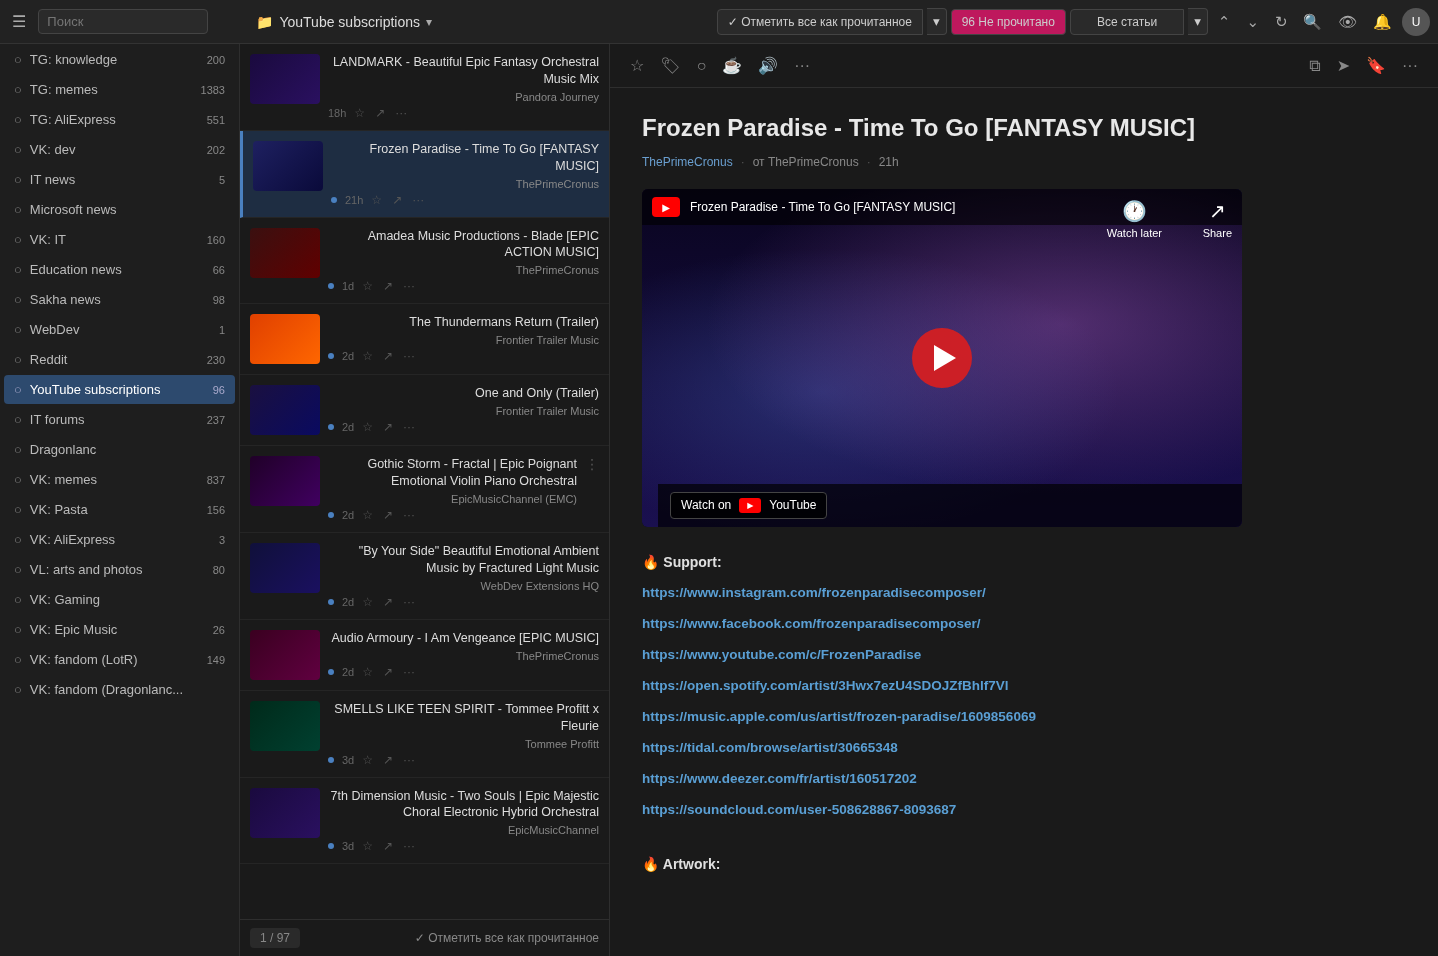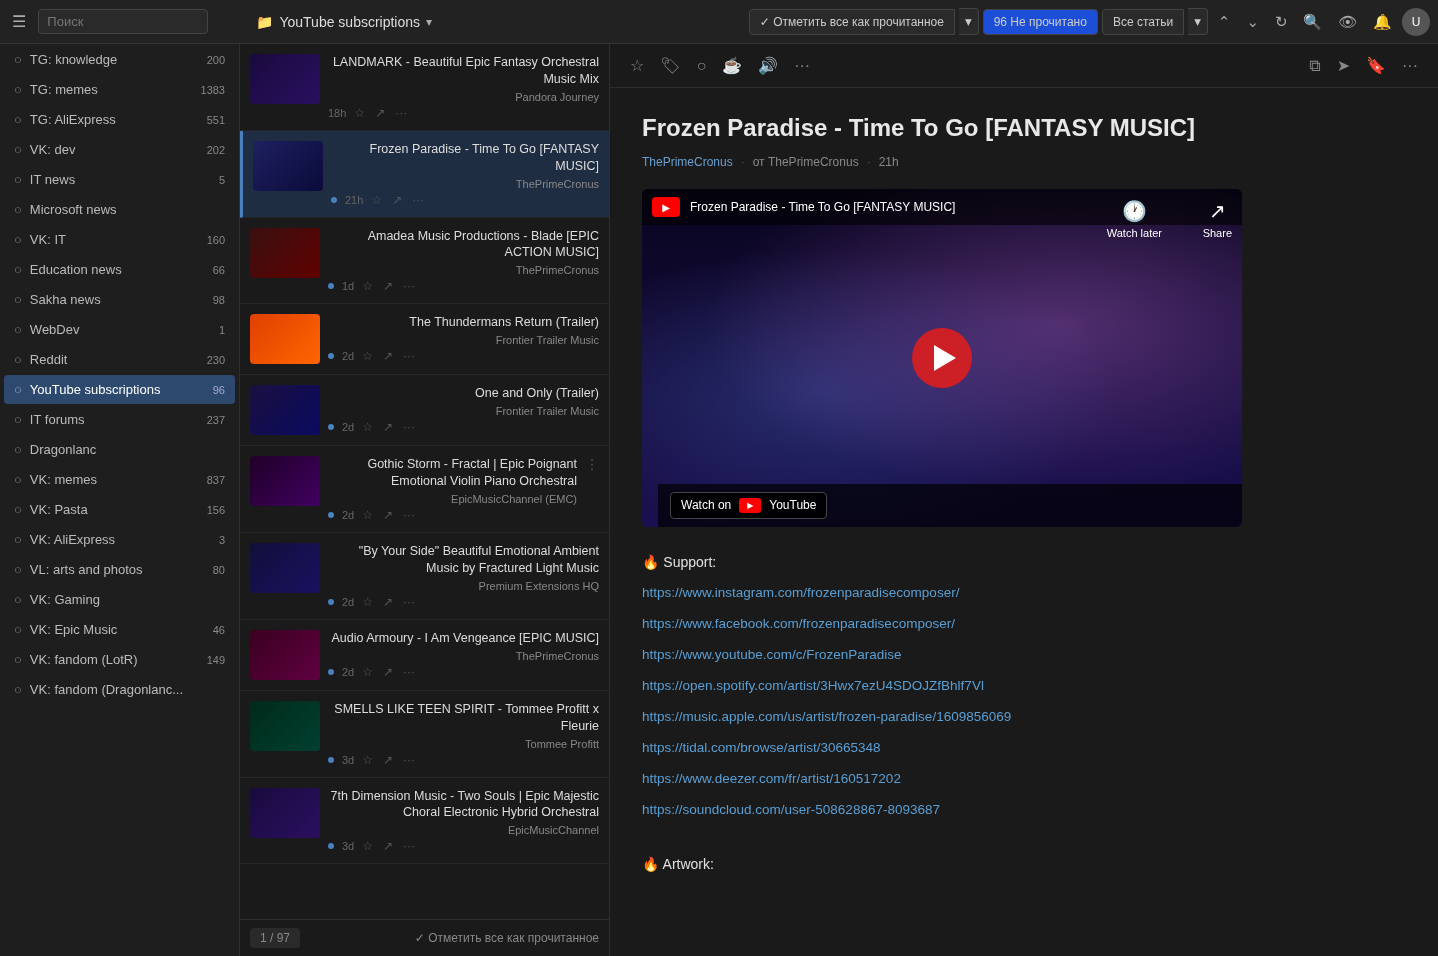--- a/index.html
+++ b/index.html
@@ -81,36 +81,36 @@
     .mark-read-dropdown {
       background: #2a2a2a;
       border: 1px solid #444;
       border-left: none;
       border-radius: 0 4px 4px 0;
       color: #ccc;
       padding: 5px 6px;
       cursor: pointer;
     }
     .unread-badge {
-      background: #1d4ed8;
+      background: #be185d;
       border: 1px solid #444;
       border-radius: 4px;
       color: #ccc;
       padding: 5px 10px;
       font-size: 12px;
     }
     .articles-btn {
       display: flex;
       align-items: center;
       gap: 4px;
       background: #2a2a2a;
       border: 1px solid #444;
       border-radius: 4px 0 0 4px;
       color: #ccc;
-      padding: 5px 10px;
+      padding: 5px 26px;
       font-size: 12px;
       cursor: pointer;
     }
     .articles-dropdown {
       background: #2a2a2a;
       border: 1px solid #444;
       border-left: none;
       border-radius: 0 4px 4px 0;
       color: #ccc;
       padding: 5px 6px;
@@ -448,20 +448,21 @@
     .yt-logo-small::after {
       content: '▶';
       font-size: 8px;
       color: #fff;
     }
 
     .content-description {
       font-size: 13.5px;
       color: #bbb;
       line-height: 1.7;
+      font-weight: bold;
     }
     .content-description .section-header {
       color: #e0e0e0;
       margin-bottom: 8px;
       font-size: 14px;
     }
     .content-description a {
       color: #5a9fd4;
       text-decoration: none;
     }
@@ -612,21 +613,21 @@
     <span class="item-count">80</span>
   </div>
       <div class="sidebar-item">
     <span class="item-icon">○</span>
     <span class="item-label">VK: Gaming</span>
 
   </div>
       <div class="sidebar-item">
     <span class="item-icon">○</span>
     <span class="item-label">VK: Epic Music</span>
-    <span class="item-count">46</span>
+    <span class="item-count">26</span>
   </div>
       <div class="sidebar-item">
     <span class="item-icon">○</span>
     <span class="item-label">VK: fandom (LotR)</span>
     <span class="item-count">149</span>
   </div>
       <div class="sidebar-item">
     <span class="item-icon">○</span>
     <span class="item-label">VK: fandom (Dragonlanc...</span>
 
@@ -735,21 +736,21 @@
           <span class="article-meta-icon">···</span>
         </span>
       </div>
     </div>
     <span class="options-dots">⋮</span>
   </div>
         <div class="article-item">
     <div class="thumb-placeholder thumb-7"></div>
     <div class="article-content">
       <div class="article-title">"By Your Side" Beautiful Emotional Ambient Music by Fractured Light Music</div>
-      <div class="article-source">Premium Extensions HQ</div>
+      <div class="article-source">WebDev Extensions HQ</div>
       <div class="article-meta">
         <span class="dot-indicator"></span>
         <span>2d</span>
         <span class="article-meta-icons">
           <span class="article-meta-icon">☆</span>
           <span class="article-meta-icon">↗</span>
           <span class="article-meta-icon">···</span>
         </span>
       </div>
     </div>

